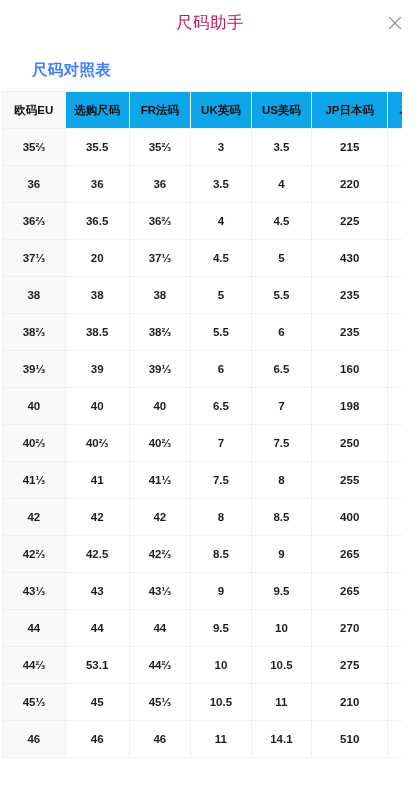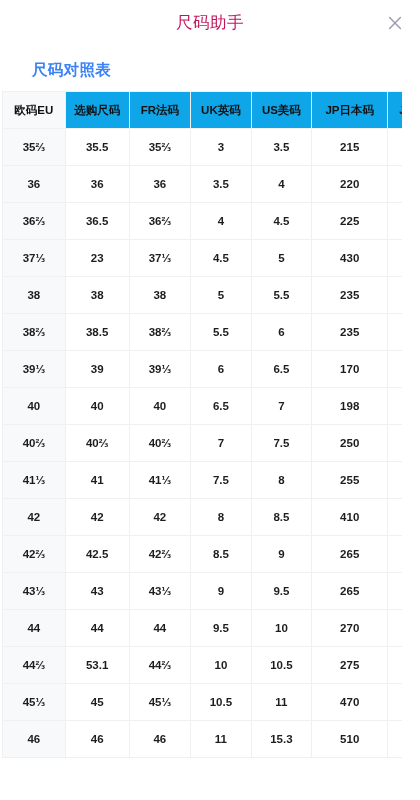--- a/index.html
+++ b/index.html
@@ -184,21 +184,21 @@
             <td class="col-first">36⅔</td>
             <td>36.5</td>
             <td>36⅔</td>
             <td>4</td>
             <td>4.5</td>
             <td>225</td>
             <td>225</td>
           </tr>
           <tr>
             <td class="col-first">37⅓</td>
-            <td>23</td>
+            <td>20</td>
             <td>37⅓</td>
             <td>4.5</td>
             <td>5</td>
             <td>430</td>
             <td>230</td>
           </tr>
           <tr>
             <td class="col-first">38</td>
             <td>38</td>
             <td>38</td>
@@ -215,21 +215,21 @@
             <td>6</td>
             <td>235</td>
             <td>240</td>
           </tr>
           <tr>
             <td class="col-first">39⅓</td>
             <td>39</td>
             <td>39⅓</td>
             <td>6</td>
             <td>6.5</td>
-            <td>170</td>
+            <td>160</td>
             <td>245</td>
           </tr>
           <tr>
             <td class="col-first">40</td>
             <td>40</td>
             <td>40</td>
             <td>6.5</td>
             <td>7</td>
             <td>198</td>
             <td>250</td>
@@ -251,21 +251,21 @@
             <td>8</td>
             <td>255</td>
             <td>260</td>
           </tr>
           <tr>
             <td class="col-first">42</td>
             <td>42</td>
             <td>42</td>
             <td>8</td>
             <td>8.5</td>
-            <td>410</td>
+            <td>400</td>
             <td>265</td>
           </tr>
           <tr>
             <td class="col-first">42⅔</td>
             <td>42.5</td>
             <td>42⅔</td>
             <td>8.5</td>
             <td>9</td>
             <td>265</td>
             <td>270</td>
@@ -296,29 +296,29 @@
             <td>10.5</td>
             <td>275</td>
             <td>285</td>
           </tr>
           <tr>
             <td class="col-first">45⅓</td>
             <td>45</td>
             <td>45⅓</td>
             <td>10.5</td>
             <td>11</td>
-            <td>470</td>
+            <td>210</td>
             <td>290</td>
           </tr>
           <tr>
             <td class="col-first">46</td>
             <td>46</td>
             <td>46</td>
             <td>11</td>
-            <td>15.3</td>
+            <td>14.1</td>
             <td>510</td>
             <td>295</td>
           </tr>
         </tbody>
     </table>
   </div>
 
 </div>
 
 </body></html>

